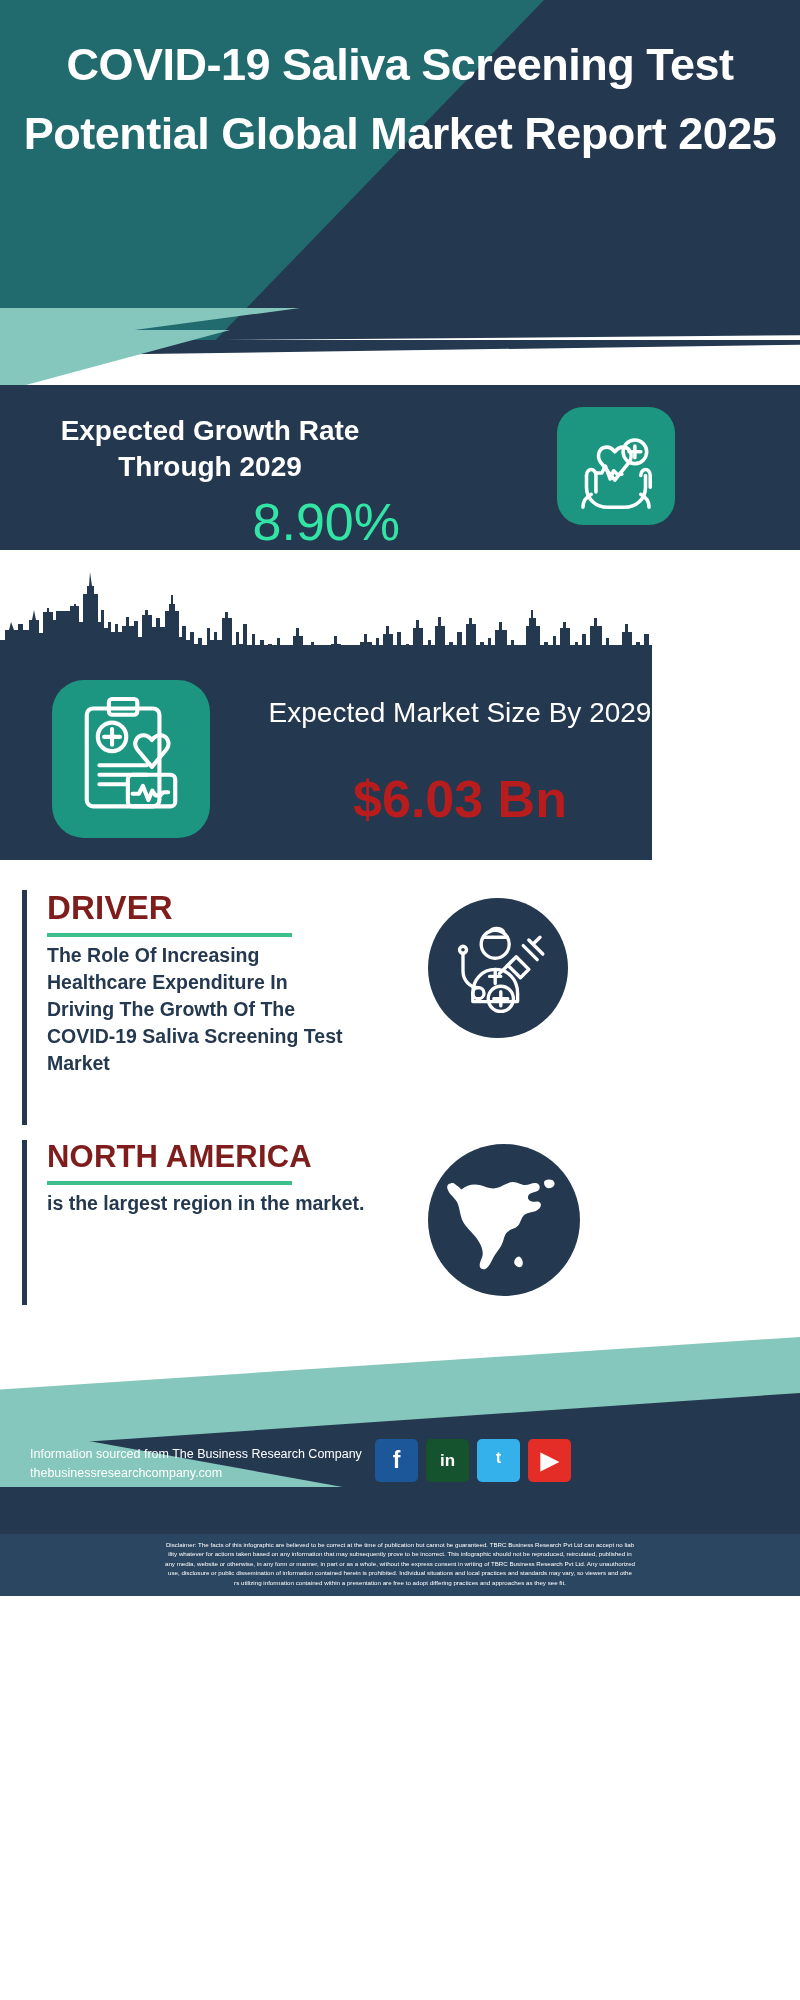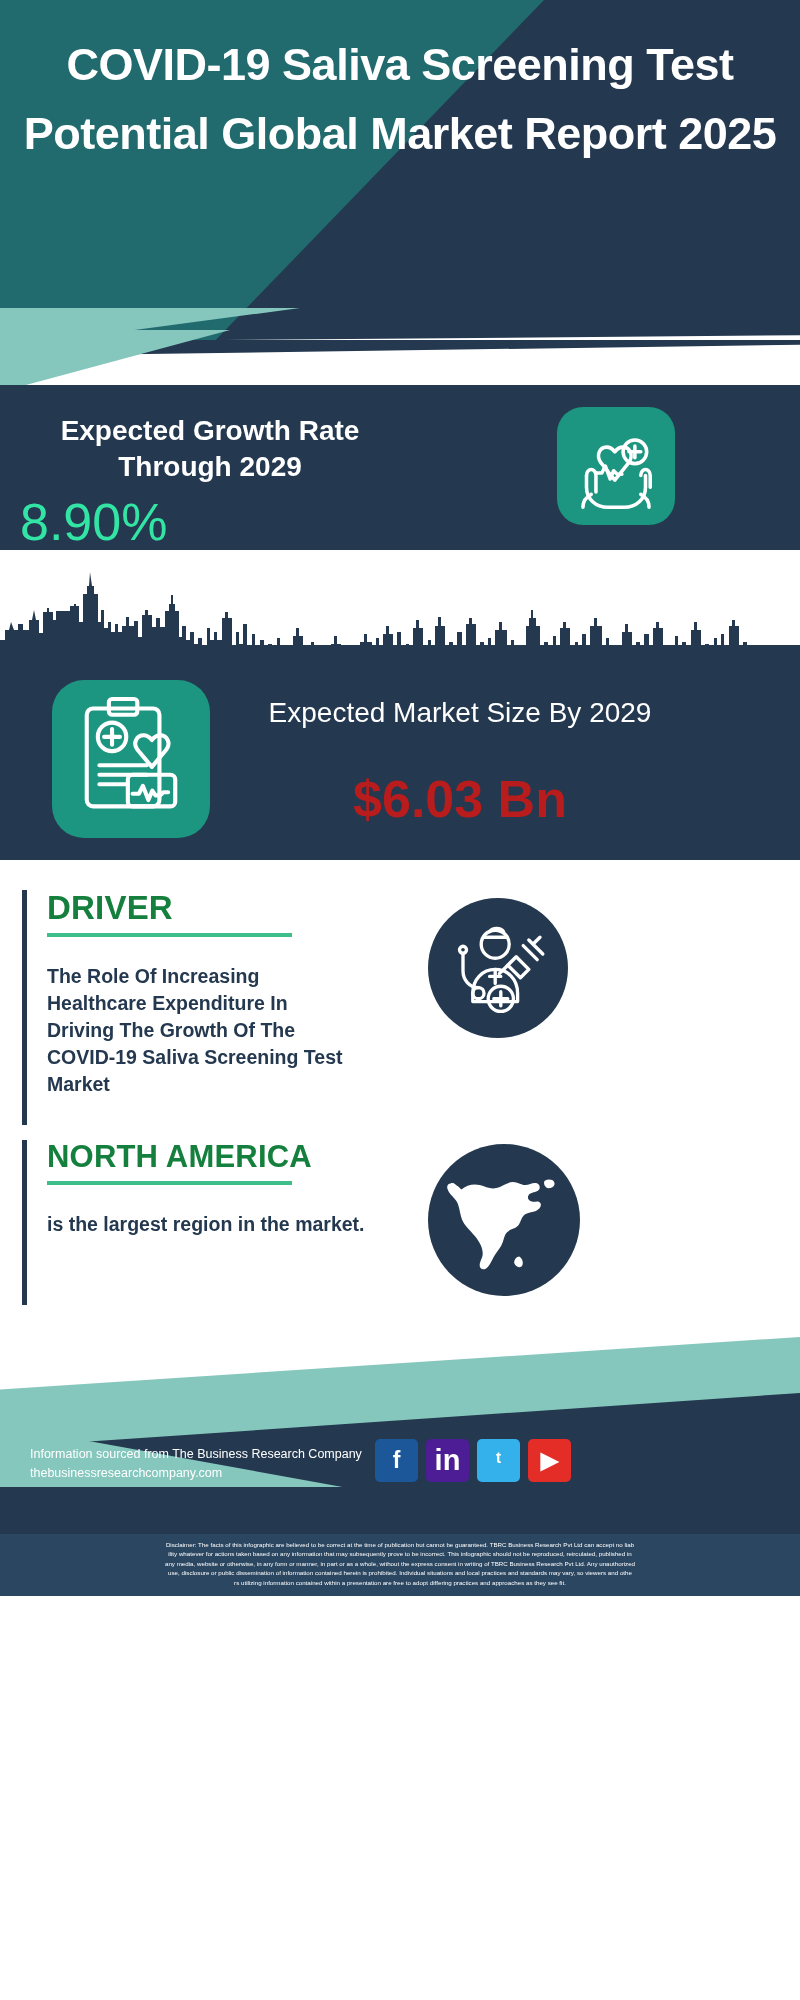--- a/index.html
+++ b/index.html
@@ -25,41 +25,41 @@
   .white-band{position:absolute;left:0;top:340px;width:800px;height:52px;background:#fff;}
   .white-band .teal-tri{position:absolute;left:0;top:-10px;width:230px;height:62px;background:#85C7BD;
      clip-path:polygon(0 0, 230px 0, 0 100%);}
   .white-band .navy-slant{position:absolute;left:0;top:0;width:800px;height:16px;background:#24384F;
      clip-path:polygon(0 0, 100% 0, 100% 30%, 0 100%);}
 
   
   .growth{position:absolute;left:0;top:385px;width:800px;height:165px;background:#24384F;}
   .growth-label{position:absolute;left:20px;top:28px;width:380px;text-align:center;
      color:#fff;font-size:28px;line-height:36px;font-weight:bold;}
-  .growth-value{position:absolute;left:20px;top:110px;width:380px;text-align:left;
+  .growth-value{position:absolute;left:20px;top:110px;width:380px;text-align:right;
      color:#33E5A5;font-size:52px;line-height:54px;}
   .icon-card{position:absolute;border-radius:26px;background:#1C9680;}
   .growth-icon{right:125px;top:22px;width:118px;height:118px;}
 
   
-  .skyband{position:absolute;left:0;top:550px;width:800px;height:310px;background:#fff;overflow:hidden;}
+  .skyband{position:absolute;left:0;top:550px;width:652px;height:310px;background:#fff;overflow:hidden;}
   .skyband .navy-fill{position:absolute;left:0;top:95px;width:800px;height:215px;background:#24384F;}
   .sky-svg{position:absolute;left:0;top:18px;width:800px;height:95px;display:block;}
   .ms-label{position:absolute;left:235px;top:145px;width:450px;text-align:center;
      color:#fff;font-size:28px;line-height:36px;z-index:4;}
   .ms-value{position:absolute;left:235px;top:222px;width:450px;text-align:center;
      color:#b91c1c;font-size:52px;line-height:54px;font-weight:bold;z-index:4;}
   .market-icon{left:52px;top:130px;width:158px;height:158px;z-index:4;position:absolute;border-radius:32px;background:#1C9680;}
 
   
   .cards{position:absolute;left:0;top:862px;width:800px;height:465px;background:#fff;}
   .card{position:absolute;left:22px;padding-left:20px;border-left:5px solid #24384F;}
-  .card-title{color:#15803d;font-weight:bold;letter-spacing:.2px;}
+  .card-title{color:#7f1d1d;font-weight:bold;letter-spacing:.2px;}
   .rule{height:4px;background:#3DBE8B;margin-top:7px;}
-  .card-body{color:#24384F;font-weight:bold;font-size:19.5px;line-height:27px;margin-top:26px;}
+  .card-body{color:#24384F;font-weight:bold;font-size:19.5px;line-height:27px;margin-top:5px;}
   .driver-card{top:28px;width:330px;height:235px;}
   .driver-card .card-title{font-size:33px;line-height:36px;}
   .driver-card .rule{width:245px;}
   .region-card{top:278px;width:360px;height:165px;}
   .region-card .card-title{font-size:31px;line-height:34px;}
   .region-card .rule{width:245px;}
   .region-card .card-body{font-weight:bold;font-size:19.5px;}
   .circle-badge{position:absolute;border-radius:50%;background:#24384F;}
   .doctor-badge{left:428px;top:36px;width:140px;height:140px;}
   .map-badge{left:428px;top:282px;width:152px;height:152px;}
@@ -72,21 +72,21 @@
      clip-path:polygon(0 100%, 0 62%, 100% 20%, 100% 100%);}
   .f-teal2{position:absolute;left:0;top:98px;width:420px;height:76px;background:#85C7BD;
      clip-path:polygon(0 0, 420px 76px, 0 100%);}
   .f-bar{position:absolute;left:0;top:160px;width:800px;height:47px;background:#24384F;}
   .f-source{position:absolute;left:30px;top:118px;color:#fff;font-size:12.5px;line-height:19px;z-index:6;}
   .f-source .site{display:block;}
   .socials{position:absolute;left:375px;top:112px;display:flex;gap:8px;z-index:6;}
   .sbtn{width:43px;height:43px;border-radius:5px;display:flex;align-items:center;justify-content:center;
      color:#fff;font-weight:bold;font-size:23px;}
   .s-fb{background:#1C5799;}
-  .s-li{background:#4c1d95;font-size:29px;}
+  .s-li{background:#14532d;font-size:17px;}
   .s-tw{background:#34B0EA;}
   .s-yt{background:#E52D27;}
   .disclaimer{position:absolute;left:0;top:207px;width:800px;height:62px;background:#2B4660;
      padding:6px 14px 0;color:#fff;font-size:6.2px;line-height:9.4px;text-align:center;}
   .disc-line{display:block;}
 </style>
 </head>
 <body>
 
 <div class="page">

